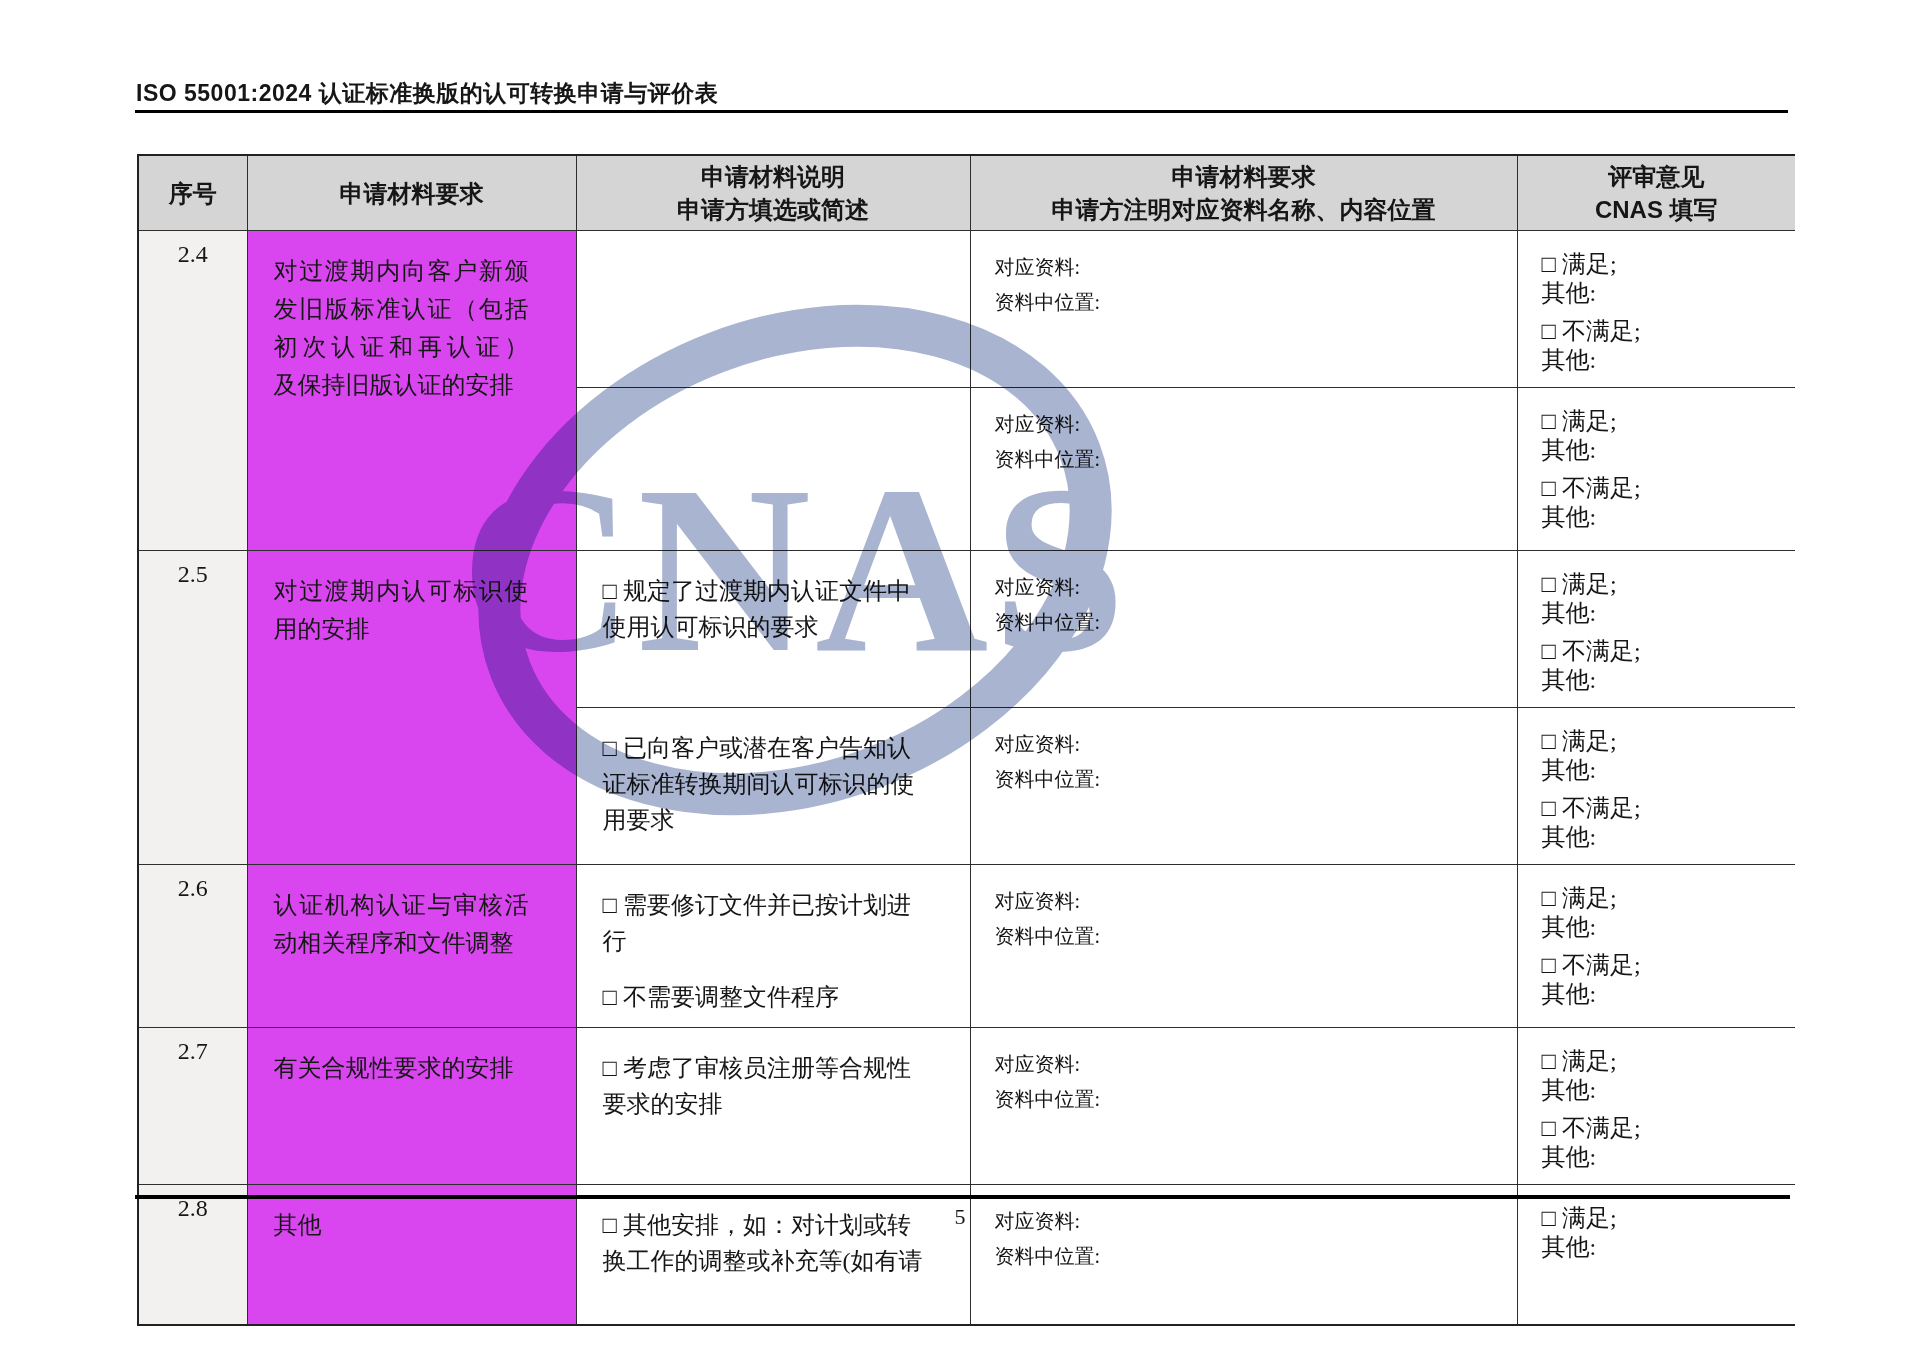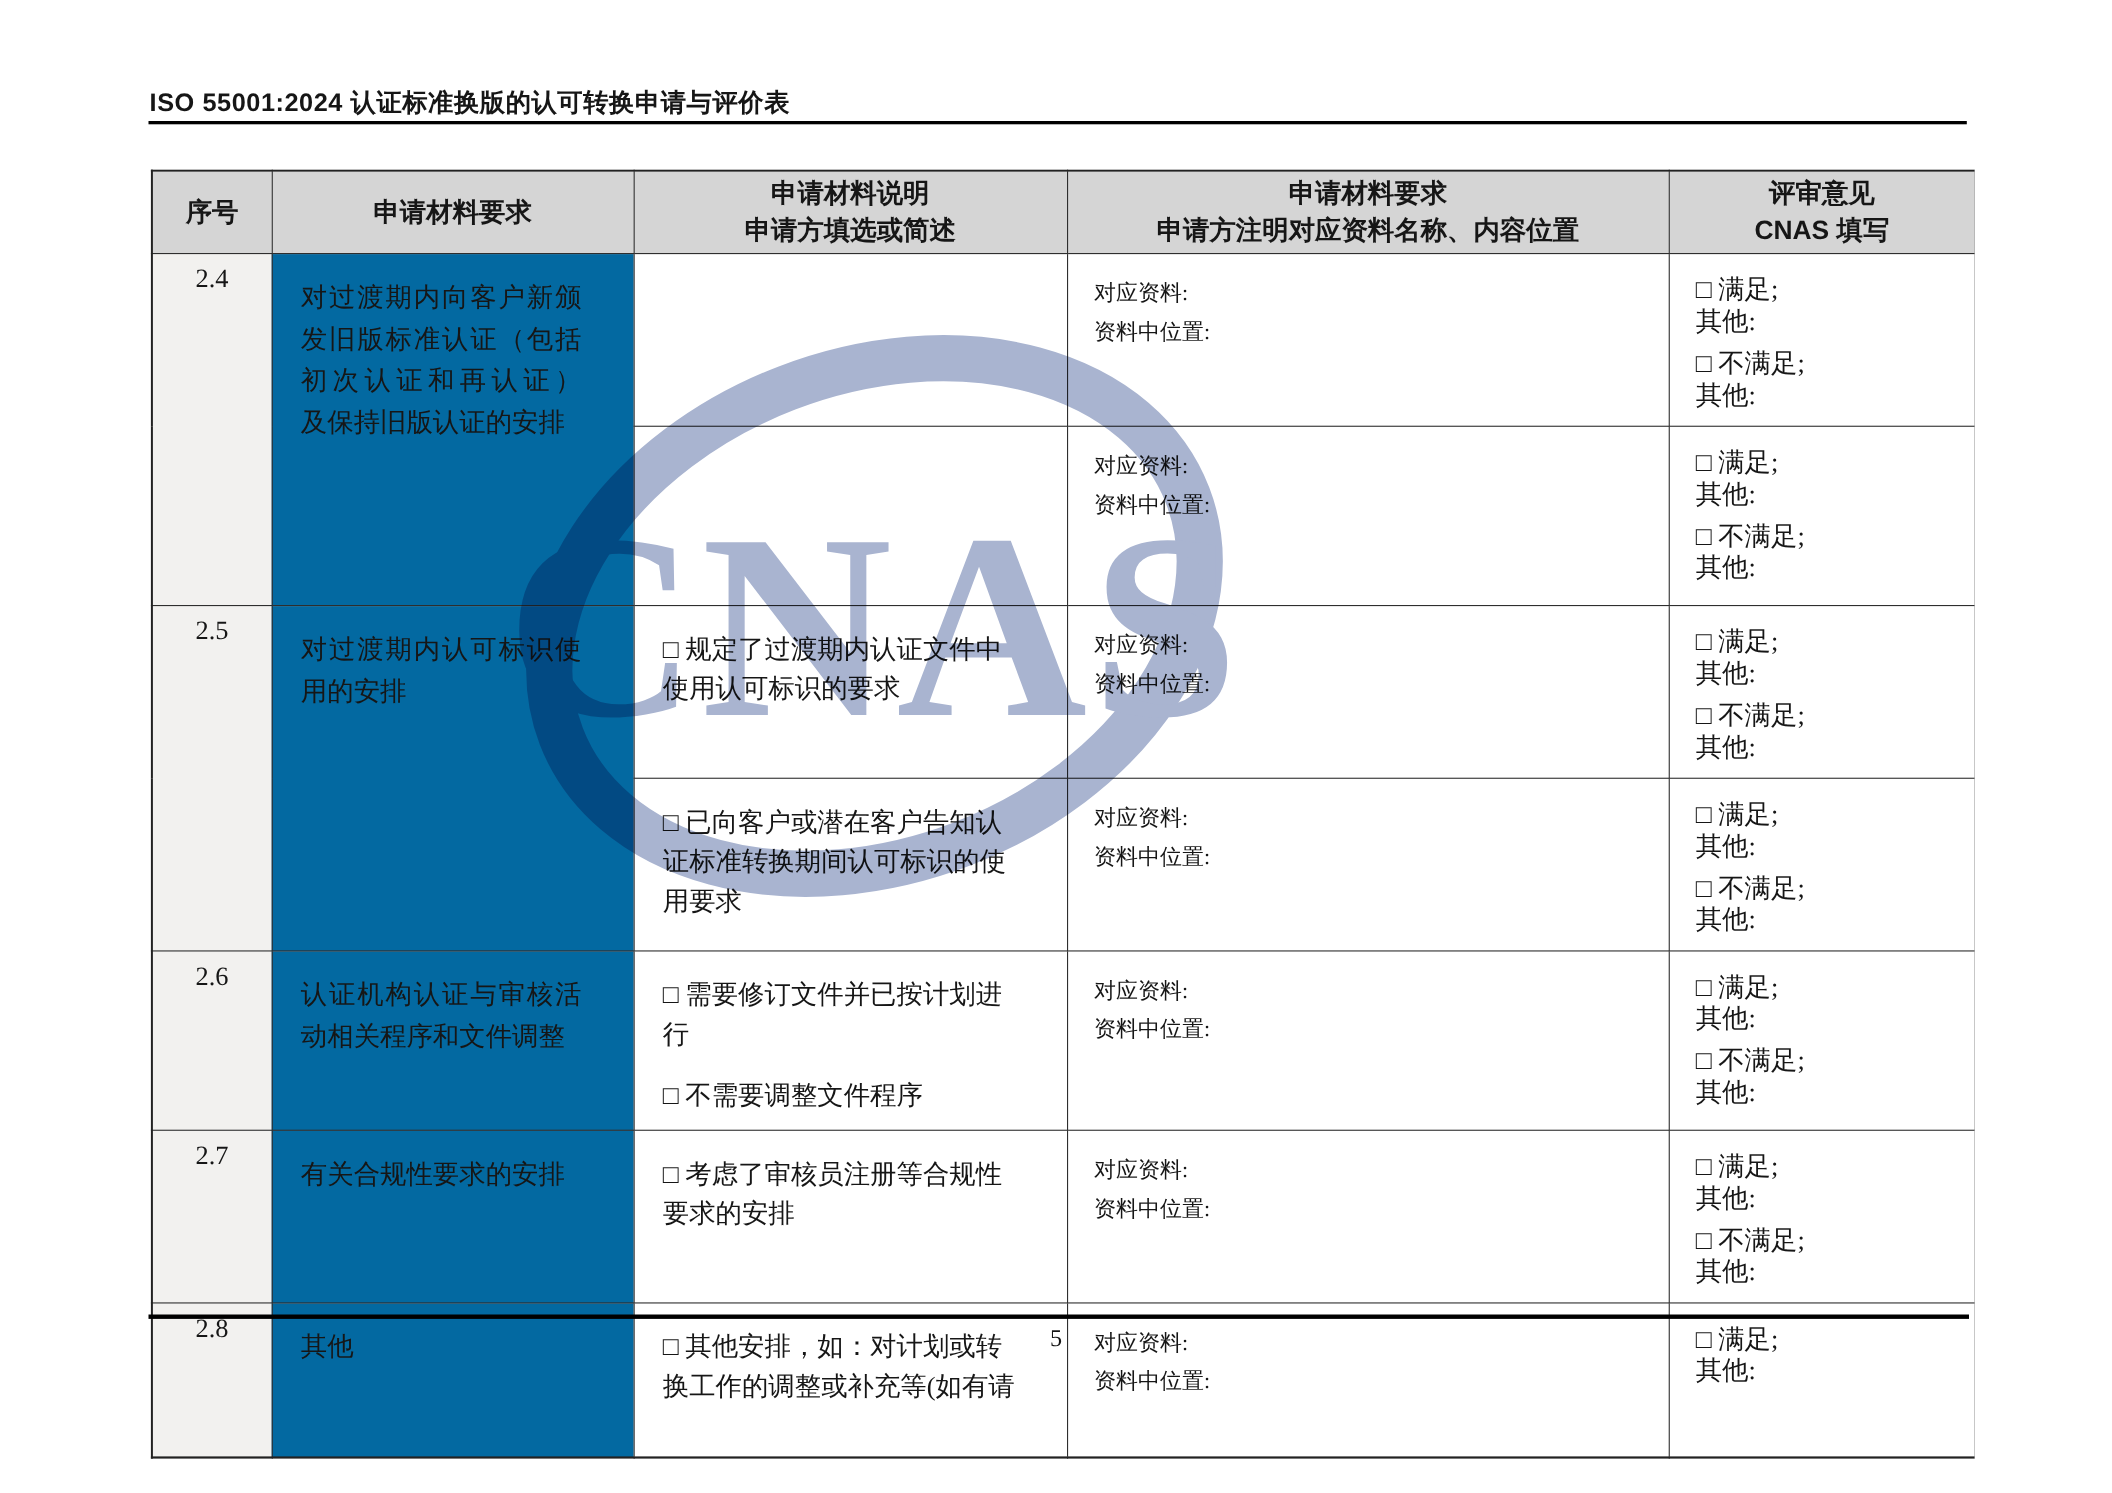--- a/index.html
+++ b/index.html
@@ -23,21 +23,21 @@
     border-collapse:collapse;table-layout:fixed;width:1658px;
     border:2px solid #222;
   }
   td,th{border:1px solid #2e2e2e;vertical-align:top;padding:12px;}
   th{
     background:#d5d5d5;font-family:"Liberation Sans","DejaVu Sans",sans-serif;
     font-weight:bold;font-size:24px;line-height:33px;vertical-align:middle;
     text-align:center;padding:4px 2px;
   }
   .c1{background:#f2f1ef;text-align:center;font-size:24px;padding-top:10px;}
-  .c2{background:#0369a1;}
+  .c2{background:#d946ef;}
   .c2 .t{max-width:255px;font-size:24px;line-height:38px;margin:9px 0 0 14px;text-align:justify;}
   .c3 .t{max-width:330px;font-size:24px;line-height:36px;margin:10px 0 0 14px;}
   .c3 .t + .t{margin-top:20px;}
   .c4 .l{font-size:20px;line-height:35px;margin-left:12px;}
   .c4 .l:first-child{margin-top:7px;}
   .c5 .l{font-size:24px;line-height:29px;margin-left:12px;}
   .c5 .l:first-child{margin-top:7px;}
   .c5 .gap{margin-top:9px;}
   .footer-rule{
     position:absolute;left:135px;top:1195px;width:1655px;height:4px;background:#000;

